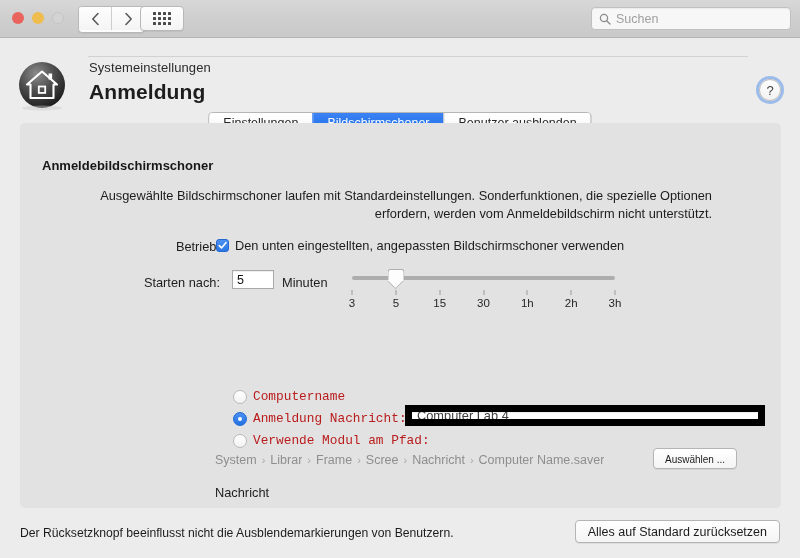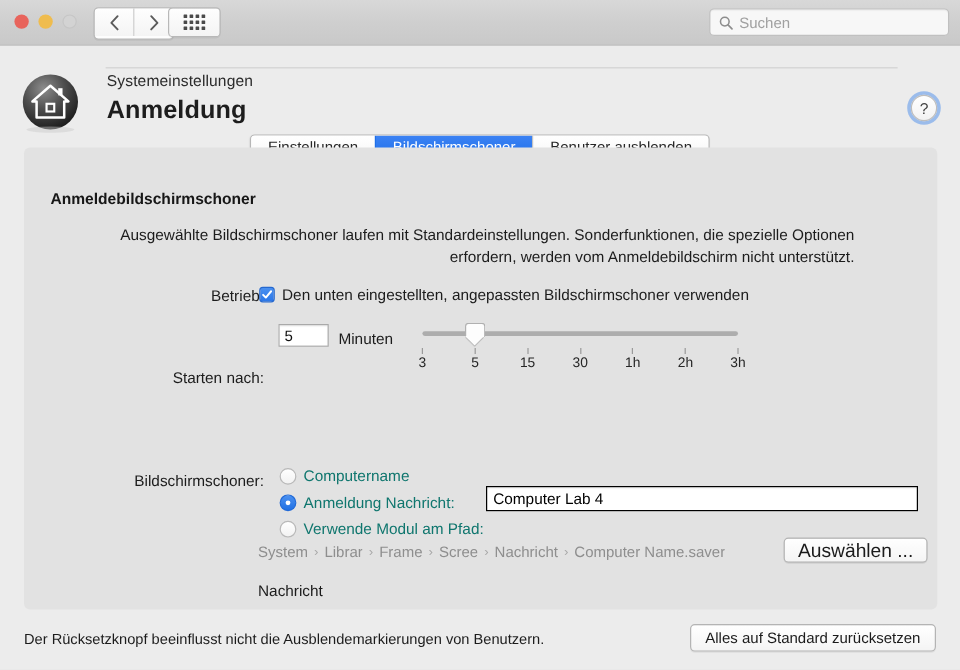--- a/index.html
+++ b/index.html
@@ -236,21 +236,21 @@
     border-radius: 3px;
     background: linear-gradient(to bottom, #4a90f0, #2c77e8);
     border: 1px solid #2568cf;
     display: flex; align-items: center; justify-content: center;
     box-sizing: border-box;
     margin-top: 1px;
     flex: none;
   }
   .checkbox-text { font-size: 12.8px; color: #1c1c1c; }
 
-  .starten-label { left: 40px; top: 152px; width: 160px; margin-top: 32px; }
+  .starten-label { left: 40px; top: 152px; width: 160px; }
   .minuten-input {
     position: absolute;
     left: 212px; top: 147px;
     width: 42px; height: 19px;
     border: 1px solid #a9a9a9;
     background: #ffffff;
     box-sizing: border-box;
     font-family: "Liberation Sans", sans-serif;
     font-size: 12.5px;
     color: #111;
@@ -336,35 +336,36 @@
   .radio.checked {
     background: linear-gradient(to bottom, #4a90f0, #2271e4);
     border-color: #2069d7;
   }
   .radio.checked::after {
     content: "";
     width: 4px; height: 4px;
     border-radius: 50%;
     background: #ffffff;
   }
-  .radio-text { font-size: 12.8px; color: #0f766e; }
+  .radio-text { font-size: 12.8px; color: #b91c1c; font-family: Liberation Mono, monospace; }
 
   .msg-input {
     position: absolute;
     left: 385px; top: 282px;
     width: 360px; height: 21px;
-    border: 1px solid #000000;
+    border: 7px solid #000000;
     background: #ffffff;
     box-sizing: border-box;
     font-family: "Liberation Sans", sans-serif;
     font-size: 12.8px;
-    color: #000000;
+    color: #404040;
     padding: 0 5px;
     outline: none;
     box-shadow: inset 0 1px 1px rgba(0,0,0,.07);
+    text-decoration: underline;
   }
 
   .breadcrumb {
     position: absolute;
     left: 195px; top: 330px;
     display: flex;
     align-items: center;
     font-size: 12.5px;
     color: #8e8e8e;
     max-width: 440px;
@@ -375,21 +376,21 @@
   .seg-clip { max-width: 38px; }
   .seg-clip2 { max-width: 40px; }
   .seg-clip3 { max-width: 38px; }
 
   .choose-btn {
     position: absolute;
     left: 633px; top: 325px;
     height: 21px;
     padding: 0 11px;
     line-height: 21px;
-    font-size: 16px;
+    font-size: 10px;
     color: #1b1b1b;
     background: linear-gradient(to bottom, #ffffff, #f4f4f4);
     border: 1px solid #b4b4b4;
     border-radius: 4px;
     box-shadow: 0 1px 0 rgba(0,0,0,.06);
     box-sizing: border-box;
     white-space: nowrap;
   }
 
   .nachricht-label {
@@ -542,21 +543,20 @@
           <div class="tick-label" style="left: 148.5px;">30</div>
           <div class="tick" style="left: 192.333px;"></div>
           <div class="tick-label" style="left: 192.333px;">1h</div>
           <div class="tick" style="left: 236.167px;"></div>
           <div class="tick-label" style="left: 236.167px;">2h</div>
           <div class="tick" style="left: 280px;"></div>
           <div class="tick-label" style="left: 280px;">3h</div>
         </div>
     </div>
 
-    <div class="row-label saver-label">Bildschirmschoner:</div>
 
     <div class="radio-row" style="left:213px; top:266px;">
       <span class="radio"></span>
       <span class="radio-text">Computername</span>
     </div>
 
     <div class="radio-row" style="left:213px; top:288px;">
       <span class="radio checked"></span>
       <span class="radio-text">Anmeldung Nachricht:</span>
     </div>

